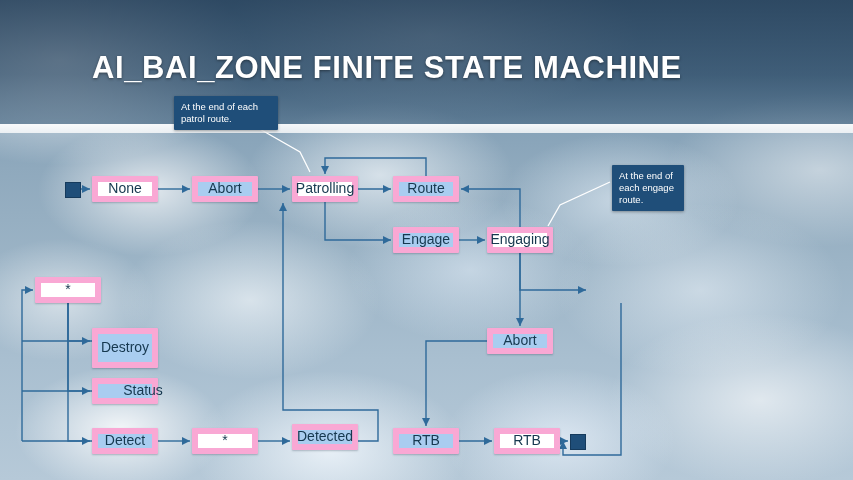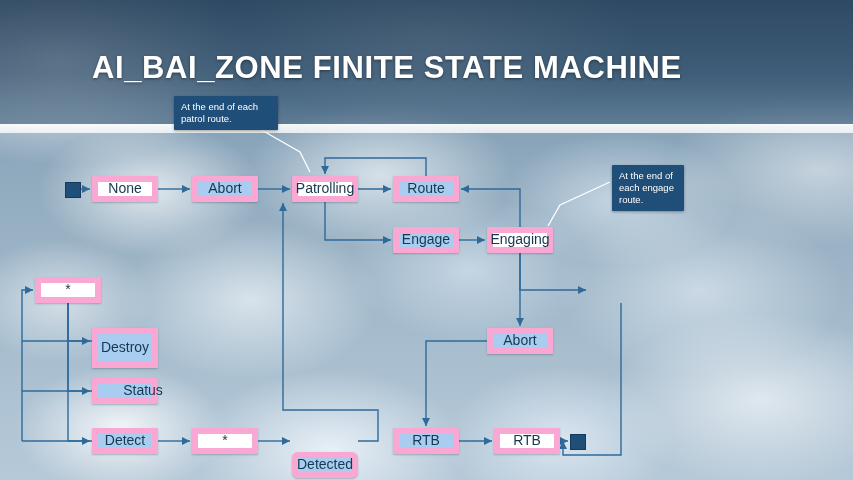--- a/index.html
+++ b/index.html
@@ -211,21 +211,21 @@
     </div>
     <div class="node fill" style="left:92px; top:378px; width:66px; height:26px;padding-left:36px;">
       <span>Status</span>
     </div>
     <div class="node fill" style="left:92px; top:428px; width:66px; height:26px;">
       <span>Detect</span>
     </div>
     <div class="node white" style="left:192px; top:428px; width:66px; height:26px;">
       <span>*</span>
     </div>
-    <div class="node fill" style="left:292px; top:452px; width:66px; height:26px;border-radius:6px;">
+    <div class="node fill" style="left:292px; top:424px; width:66px; height:26px;">
       <span>Detected</span>
     </div>
     <div class="node fill" style="left:393px; top:428px; width:66px; height:26px;">
       <span>RTB</span>
     </div>
     <div class="node white" style="left:494px; top:428px; width:66px; height:26px;">
       <span>RTB</span>
     </div>
 
     <div class="callout" style="left:174px; top:96px; width:104px;">

